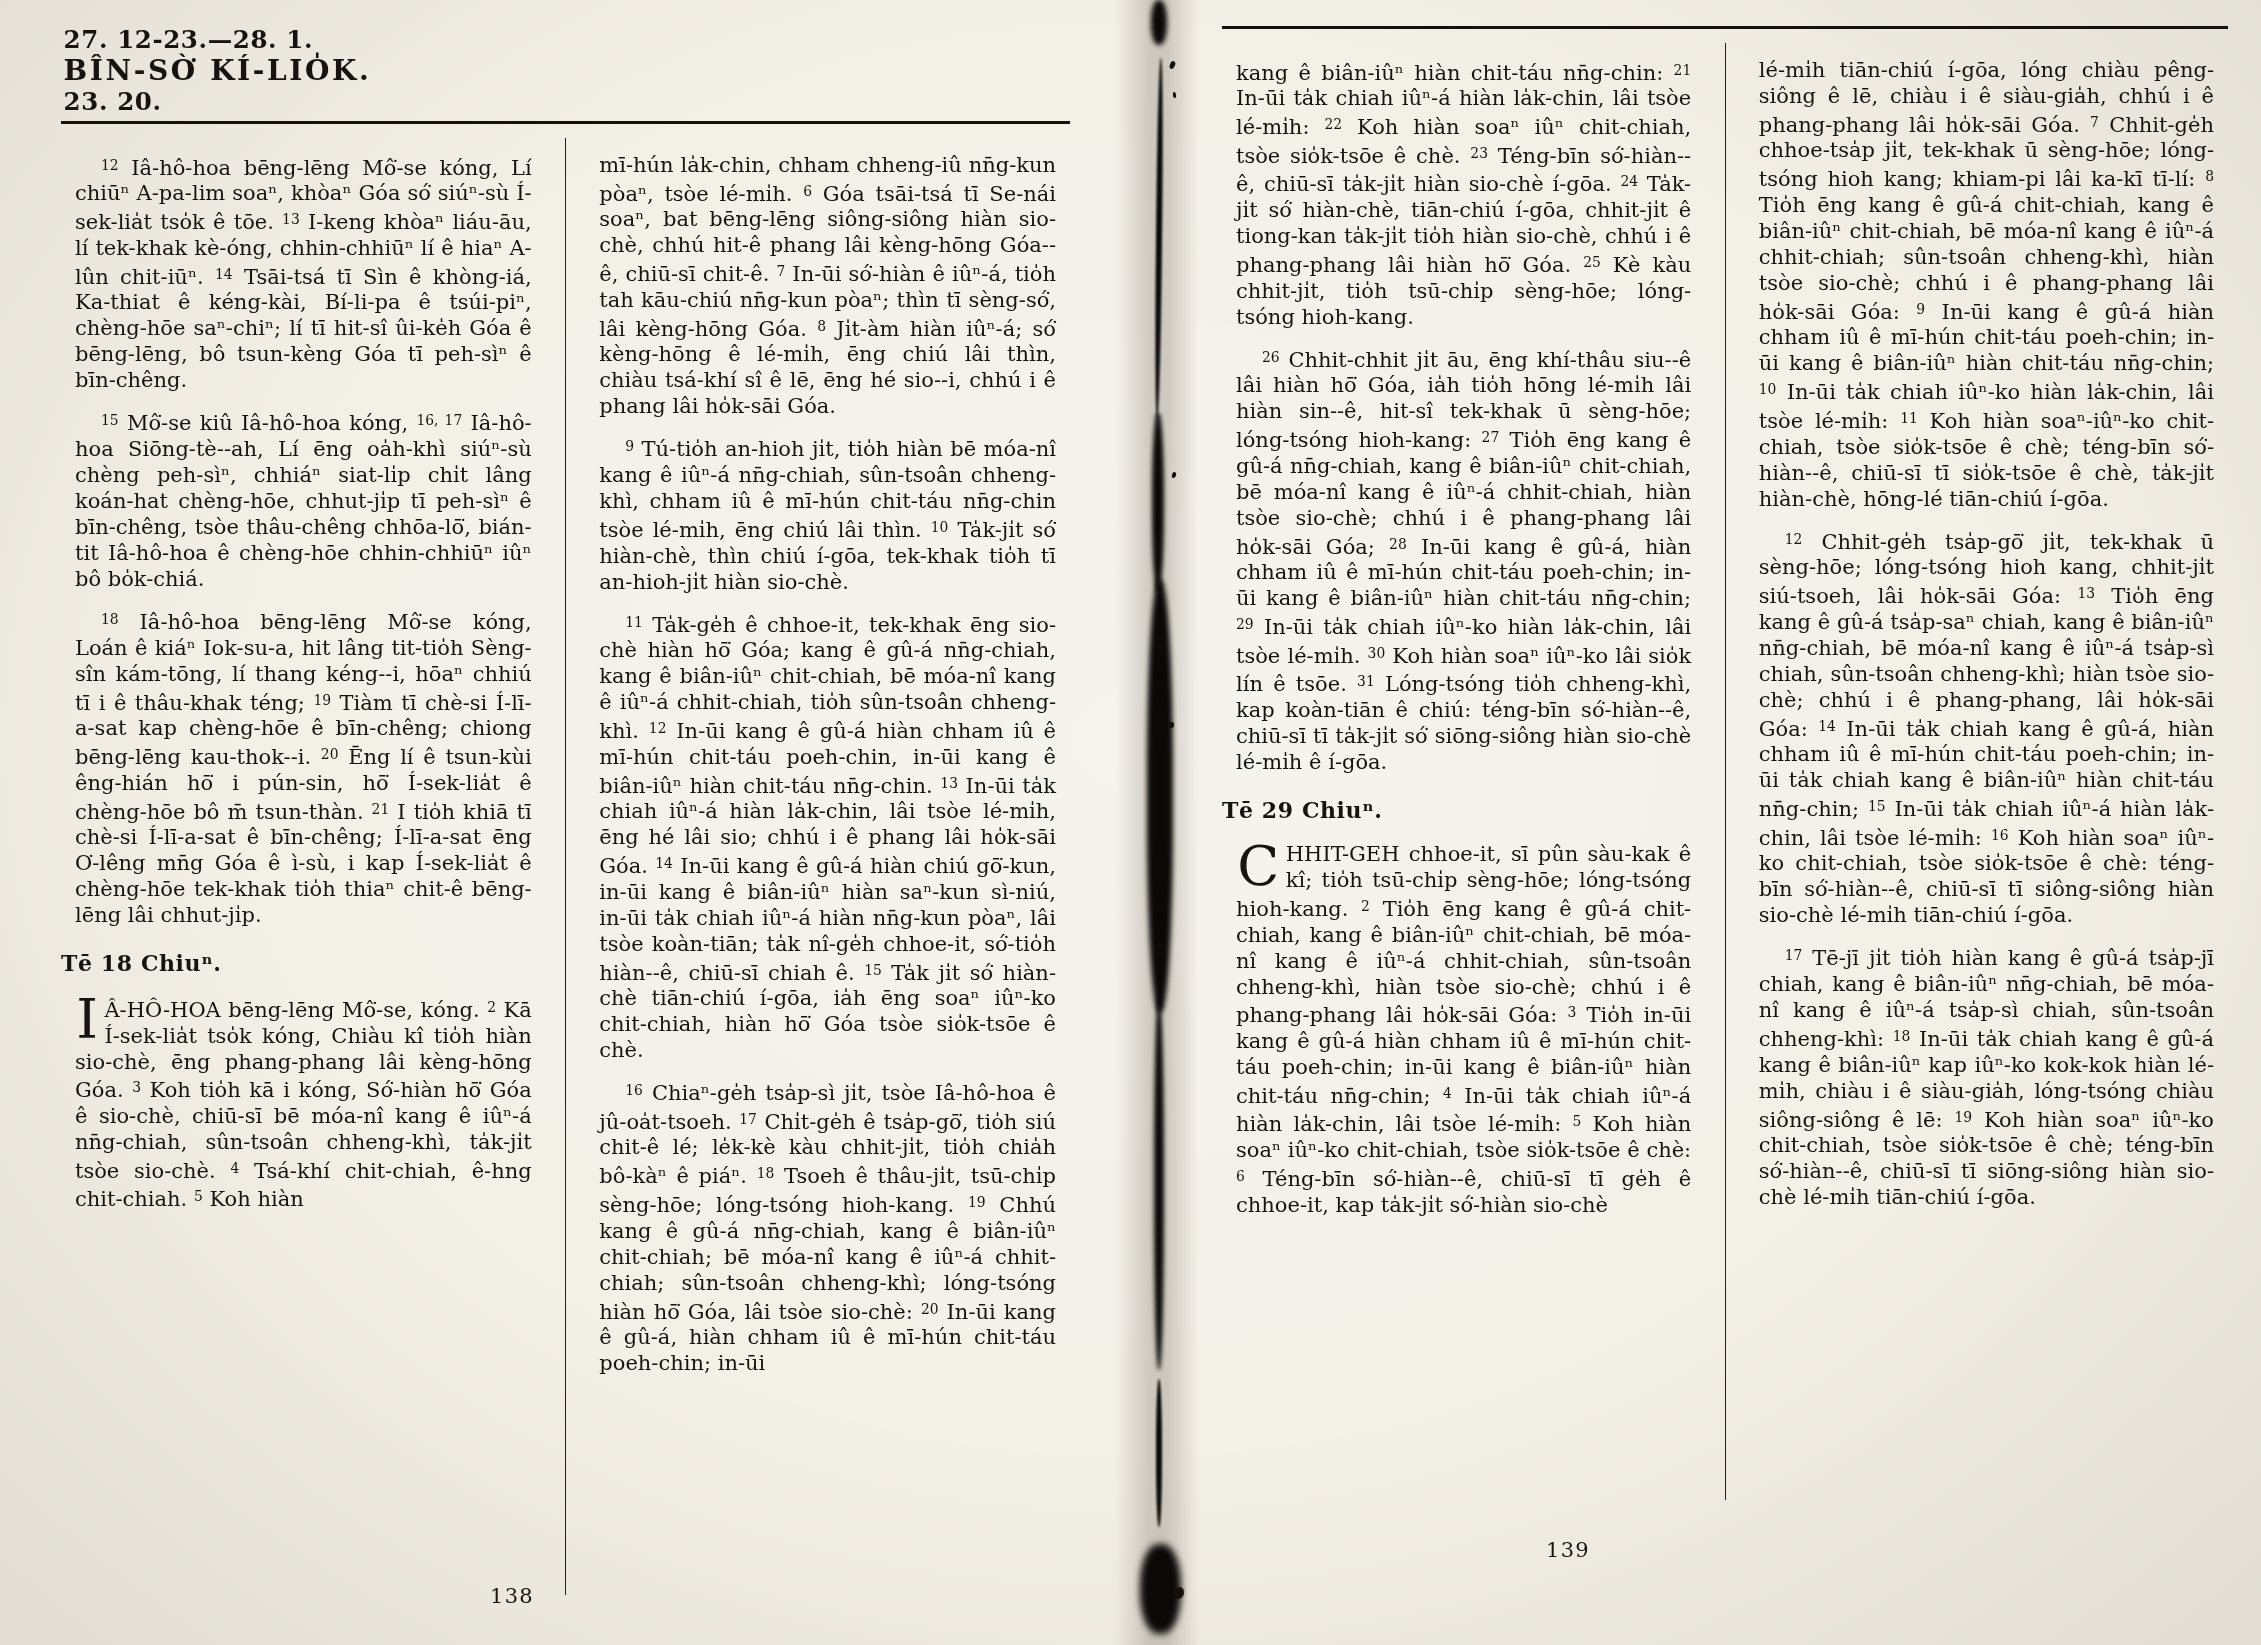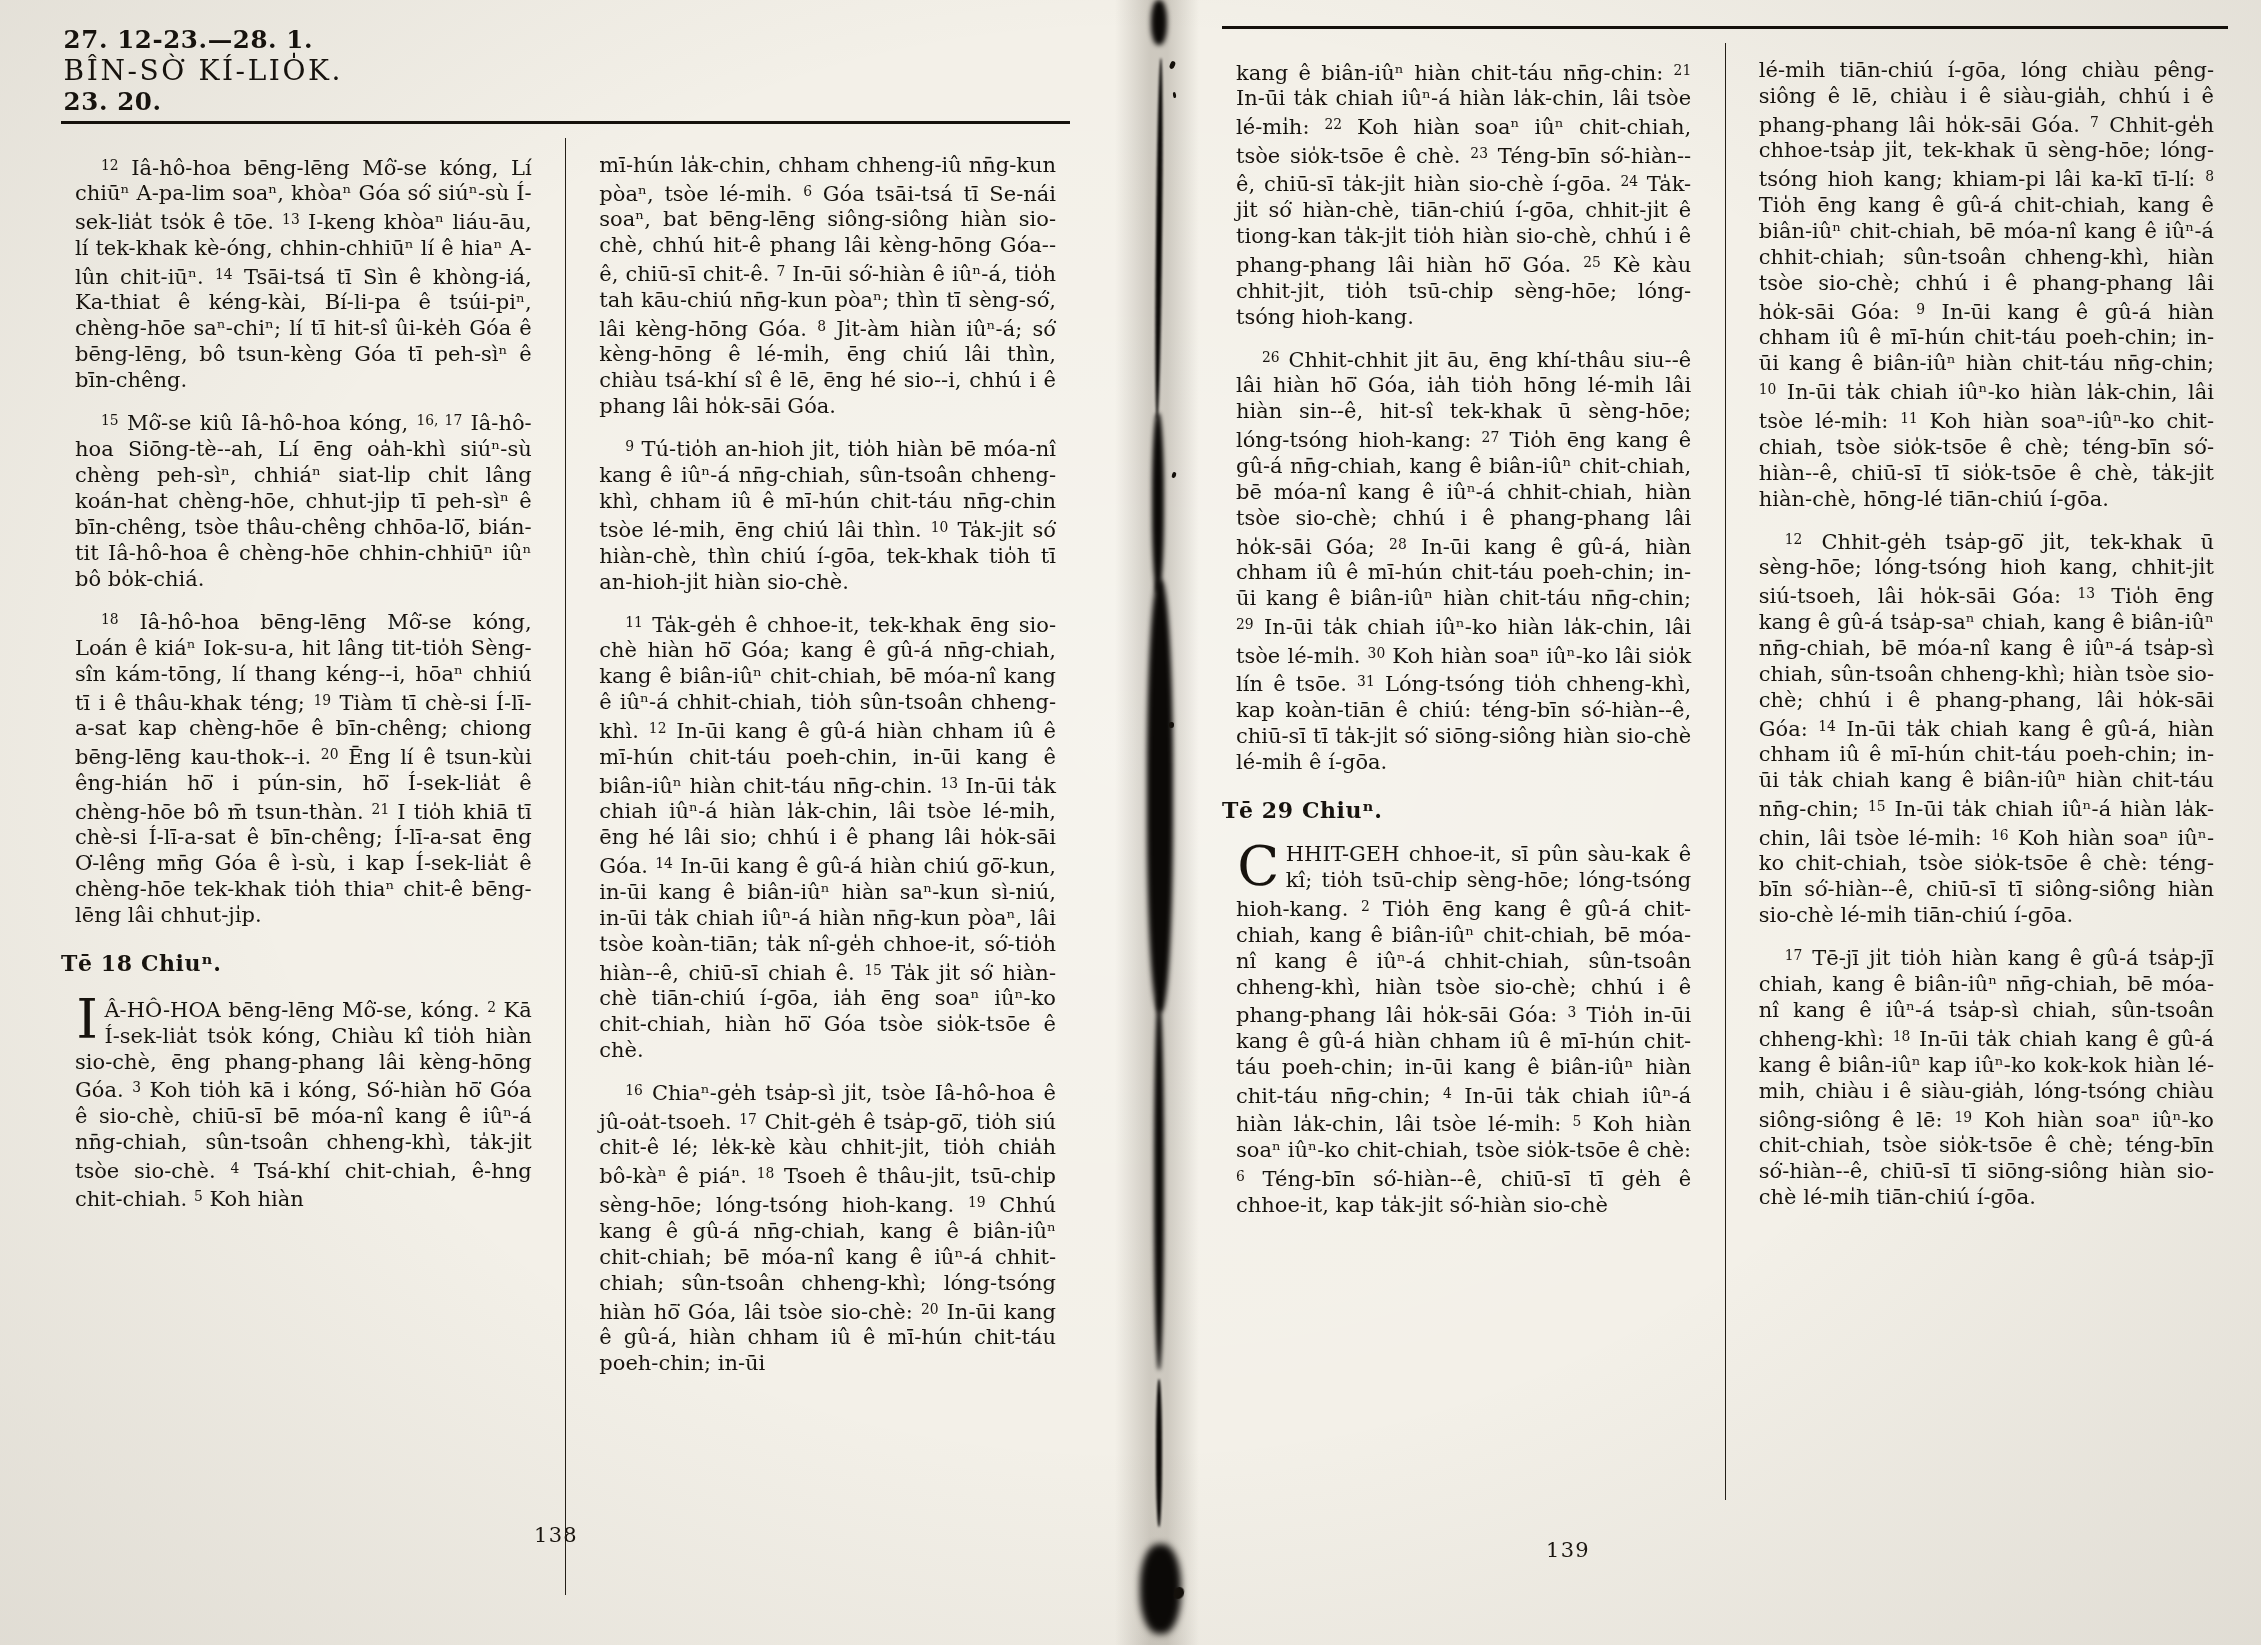--- a/index.html
+++ b/index.html
@@ -17,21 +17,21 @@
   .page { position: absolute; top: 24.5px; }
   .page-left  { left: 61px;  width: 1009px; }
   .page-right { left: 1222px; width: 1006px; }
 
   .page-header {
     display: flex; justify-content: space-between; align-items: baseline;
     padding: 0 2.6px 3.9px 2.6px;
     flex-direction: column;
   }
   .page-header .ref   { font-weight: bold; font-size: 24.5px; letter-spacing: 0.6px; }
-  .page-header .title { font-weight: normal; font-size: 28px; letter-spacing: 2.6px; }
+  .page-header .title { font-weight: bold; font-size: 28px; letter-spacing: 2.6px; }
   .header-rule { border-top: 3.2px solid #15110c; margin: 1.3px 0 0 0; }
 
   .cols { display: flex; margin-top: 14px; height: 1457px; overflow: hidden; }
   .col  { flex: 1 1 0; overflow: hidden; }
   .col-divided { border-left: 1.9px solid #241f18; padding-left: 19.3px; margin-left: 19.3px; }
 
   .para {
     margin: 14px; font-size: 21px; line-height: 26px;
     text-align: justify; text-indent: 26px;
   }
@@ -44,21 +44,21 @@
   }
   .dropcap-para { text-indent: 0; }
   .dropcap {
     float: left; font-size: 55px; line-height: 45px;
     padding: 2.6px 6.4px 0 1.3px; font-weight: normal;
   }
 
   .pagenum {
     position: absolute; font-size: 21px; letter-spacing: 1.3px; color: #1a150f;
   }
-  .pagenum-left  { left: 490px;  top: 1523px; margin-left: 44px; }
+  .pagenum-left  { left: 490px;  top: 1584px; }
   .pagenum-right { left: 1546px; top: 1538px; }
 
   
   .gutter {
     position: absolute; left: 1115px; top: 0; width: 84px; height: 1645px;
     background: linear-gradient(90deg, rgba(70,60,45,0) 0%, rgba(70,60,45,0.22) 42%, rgba(70,60,45,0.22) 62%, rgba(70,60,45,0) 100%);
     pointer-events: none;
   }
   .streak { position: absolute; background: #0b0907; border-radius: 45%; }
   .s1 { top: 0px;    left: 36px; width: 15.5px; height: 45px;  filter: blur(2.6px); }

